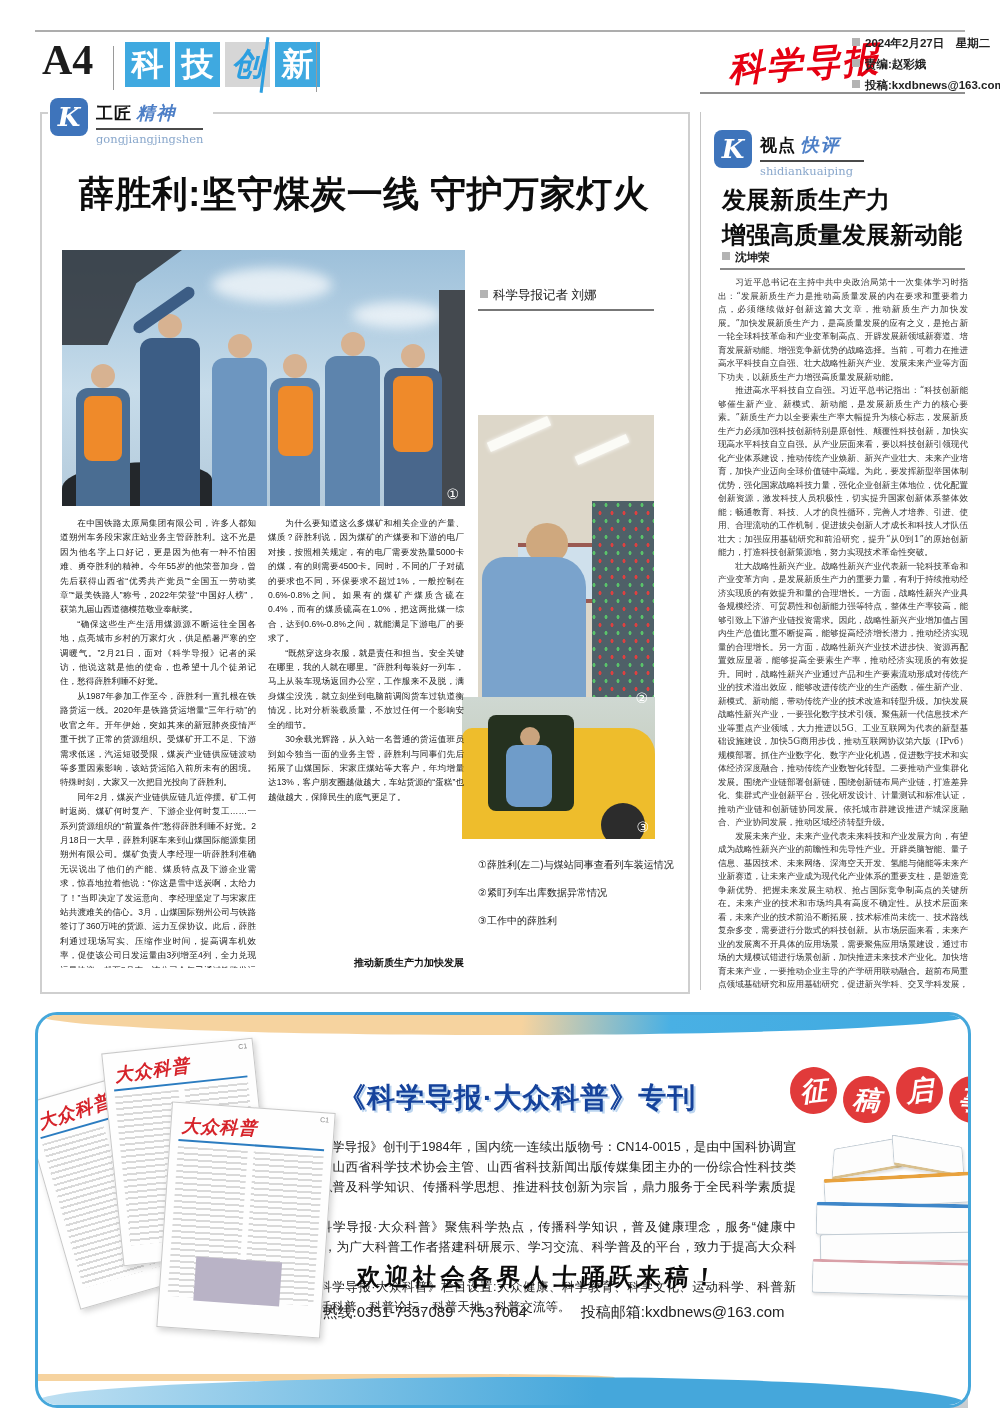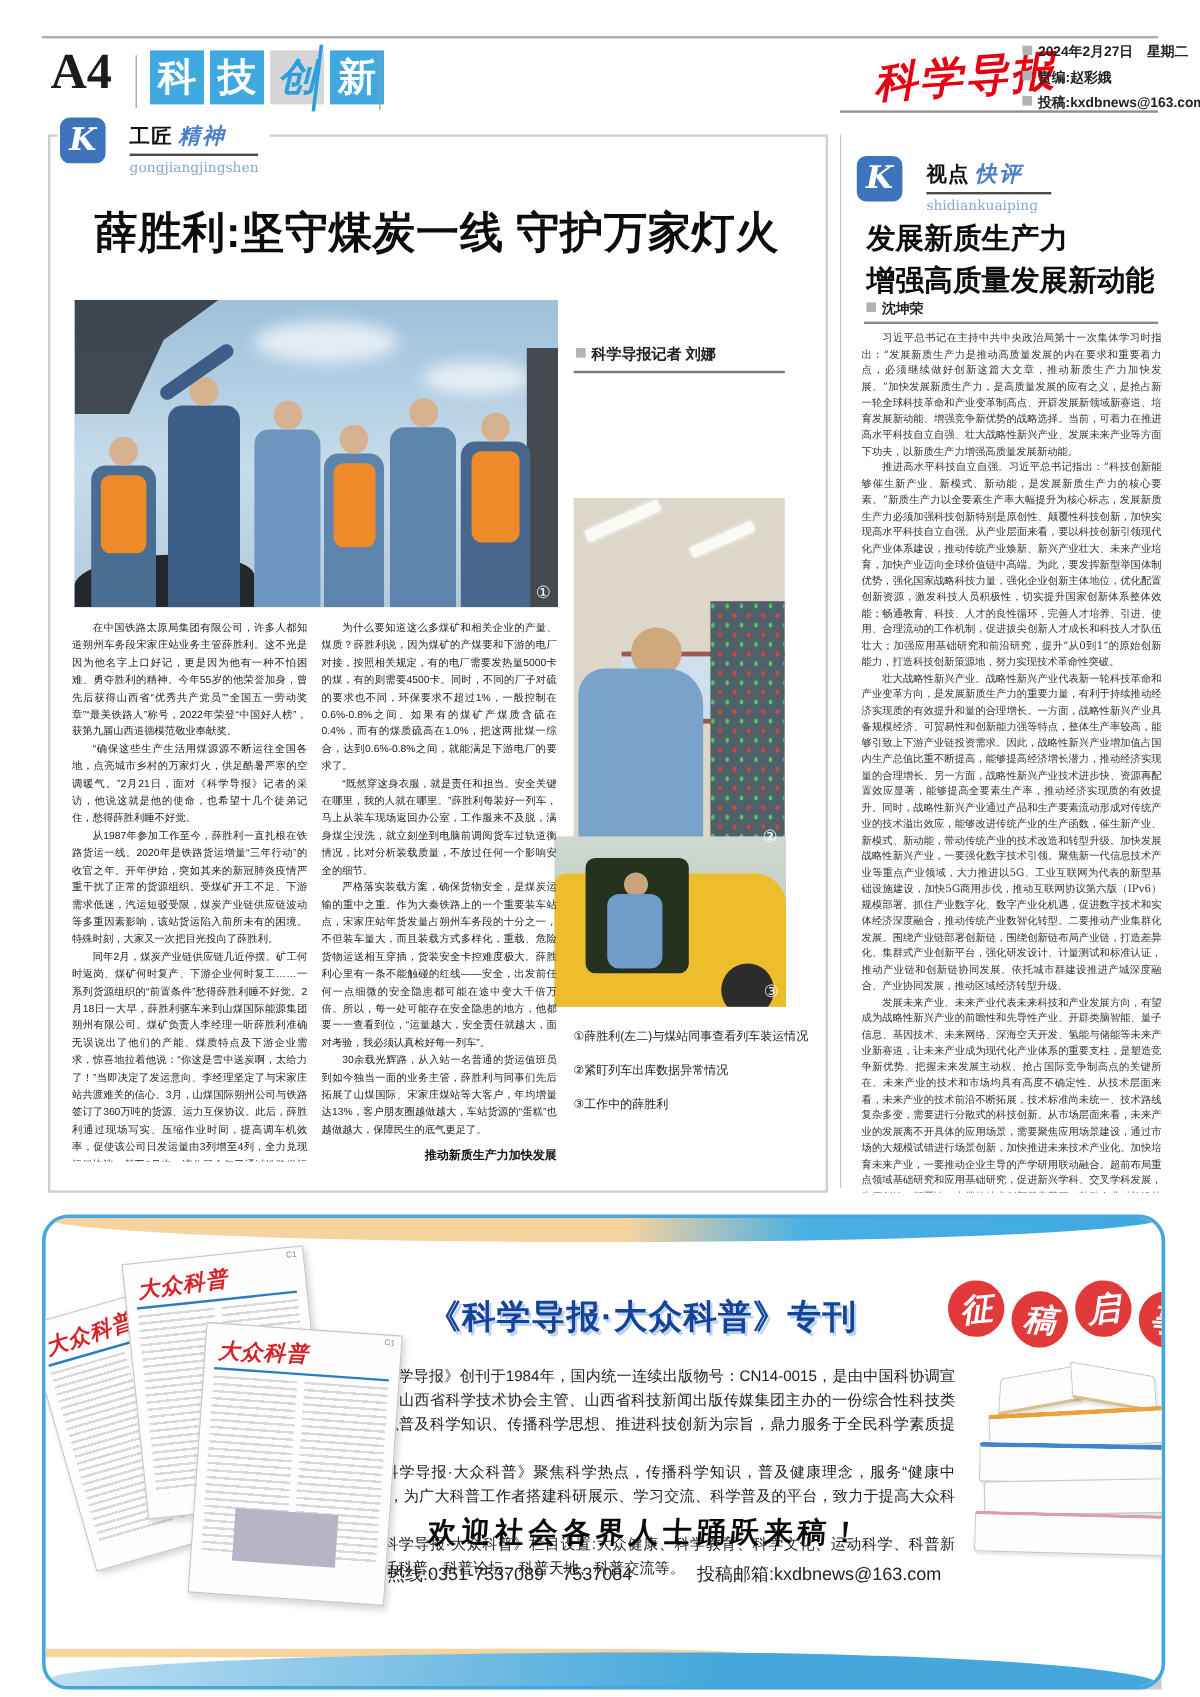--- a/index.html
+++ b/index.html
@@ -22,32 +22,32 @@
   .masthead{left:728px;top:40px;font-family:"DejaVu Serif",serif;font-style:italic;font-weight:bold;
             font-size:36px;color:#e60012;transform:rotate(-4deg);letter-spacing:2px;}
   .header-info{left:852px;top:36px;font-size:11.5px;font-weight:bold;color:#222;}
   .header-info div{margin-bottom:6px;white-space:nowrap;}
   .header-info-rule{left:700px;top:92px;width:265px;height:2px;background:#8f8f8f;}
 
   
   .badge{display:flex;align-items:flex-start;background:#fff;padding:2px 10px 2px 2px;}
   .k-icon{width:38px;height:38px;border-radius:8px;background:#3e74bb;color:#fff;text-align:center;
           font-family:"DejaVu Serif",serif;font-style:italic;font-weight:bold;font-size:26px;line-height:38px;flex:0 0 auto;}
-  .badge-right{margin-left:20px;}
+  .badge-right{margin-left:8px;}
   .badge-label{border-bottom:2px solid #4a4a4a;padding:3px 24px 3px 0;white-space:nowrap;}
   .b-plain{font-size:17px;font-weight:bold;color:#111;letter-spacing:1px;}
   .b-script{font-size:18px;font-weight:bold;font-style:italic;color:#4d7fc7;font-family:"DejaVu Serif",serif;letter-spacing:2px;}
   .badge-pinyin{font-family:"DejaVu Serif",serif;font-size:11.5px;color:#8aa8cc;margin-top:2px;}
 
   
   .main-frame{left:40px;top:112px;width:646px;height:878px;border:2px solid #cfcfcf;}
   .badge-main{left:48px;top:96px;}
   .headline{left:60px;top:170px;width:608px;text-align:center;font-size:36px;font-weight:900;
             color:#0d0d0d;letter-spacing:0.5px;white-space:nowrap;}
-  .byline{left:480px;top:287px;font-size:12.5px;font-weight:bold;color:#222;white-space:nowrap;text-align:center;}
+  .byline{left:480px;top:287px;font-size:12.5px;font-weight:normal;color:#222;white-space:nowrap;text-align:center;}
   .byline-rule{left:478px;top:309px;width:176px;height:2px;background:#777;}
 
   .photo{position:absolute;overflow:hidden;}
   .pmark{position:absolute;right:6px;bottom:4px;color:#fff;font-size:14px;z-index:5;}
   
   .photo1{left:62px;top:250px;width:403px;height:256px;background:linear-gradient(180deg,#9dc0da 0%,#c7dcea 55%,#b3cadb 100%);}
   .p1-cloud{position:absolute;background:#f3f7fa;border-radius:50%;filter:blur(6px);opacity:.8;}
   .p1-struct{position:absolute;left:0;top:0;width:120px;height:95px;background:#2b3036;
              clip-path:polygon(0 0,100% 0,62% 35%,38% 100%,0 100%);opacity:.85;}
   .p1-train{position:absolute;right:0;top:40px;width:26px;height:216px;background:#44494f;}
@@ -108,21 +108,21 @@
   .np1{left:2px;top:36px;transform:rotate(-16deg);}
   .np2{left:66px;top:2px;transform:rotate(-6deg);}
   .np3{left:118px;top:64px;width:162px;height:224px;transform:rotate(4deg);z-index:3;}
   .np-corner{position:absolute;top:3px;right:5px;font-size:7px;color:#888;}
   .np-head{color:#d6232a;font-weight:900;font-size:18px;font-family:"DejaVu Serif",serif;font-style:italic;
            padding:8px 6px 2px 10px;letter-spacing:1px;transform:rotate(-2deg);white-space:nowrap;}
   .np-rule{height:2px;background:#2b7cc0;margin:2px 8px 5px 8px;}
   .np-body{margin:4px 8px;height:150px;display:flex;gap:6px;}
   .np-colm{flex:1;background:repeating-linear-gradient(180deg,#d9d9d9 0 2px,transparent 2px 6px);}
   .np-photo{position:absolute;left:34px;bottom:28px;width:86px;height:44px;background:#b9b3c6;}
-  .ad-title{position:absolute;left:318px;top:64px;font-size:28px;font-weight:900;color:#15429b;
+  .ad-title{position:absolute;left:300px;top:64px;font-size:28px;font-weight:900;color:#15429b;
             letter-spacing:1px;text-shadow:2px 2px 0 #bcd5ef;white-space:nowrap;}
   .ad-stamps{position:absolute;left:752px;top:56px;display:flex;gap:6px;}
   .stamp{width:47px;height:47px;border-radius:50%;background:#e13a3a;color:#fff;display:flex;align-items:center;
          justify-content:center;font-family:"DejaVu Serif",serif;font-weight:bold;font-style:italic;font-size:27px;}
   .stamp:nth-child(odd){transform:translateY(-4px) rotate(-6deg);}
   .stamp:nth-child(even){transform:translateY(5px) rotate(5deg);}
   .ad-paras{position:absolute;left:243px;top:122px;width:515px;font-size:12.6px;line-height:20px;
             text-align:justify;color:#222;}
   .ad-paras p{margin:0;text-indent:2em;}
   .ad-welcome{position:absolute;left:243px;top:246px;width:515px;text-align:center;
@@ -233,21 +233,20 @@
 <div class="abs bodycol col1">
   <p>在中国铁路太原局集团有限公司，许多人都知道朔州车务段宋家庄站业务主管薛胜利。这不光是因为他名字上口好记，更是因为他有一种不怕困难、勇夺胜利的精神。今年55岁的他荣誉加身，曾先后获得山西省“优秀共产党员”“全国五一劳动奖章”“最美铁路人”称号，2022年荣登“中国好人榜”，获第九届山西道德模范敬业奉献奖。</p>
   <p>“确保这些生产生活用煤源源不断运往全国各地，点亮城市乡村的万家灯火，供足酷暑严寒的空调暖气。”2月21日，面对《科学导报》记者的采访，他说这就是他的使命，也希望十几个徒弟记住，愁得薛胜利睡不好觉。</p>
   <p>从1987年参加工作至今，薛胜利一直扎根在铁路货运一线。2020年是铁路货运增量“三年行动”的收官之年。开年伊始，突如其来的新冠肺炎疫情严重干扰了正常的货源组织。受煤矿开工不足、下游需求低迷，汽运短驳受限，煤炭产业链供应链波动等多重因素影响，该站货运陷入前所未有的困境。特殊时刻，大家又一次把目光投向了薛胜利。</p>
   <p>同年2月，煤炭产业链供应链几近停摆。矿工何时返岗、煤矿何时复产、下游企业何时复工……一系列货源组织的“前置条件”愁得薛胜利睡不好觉。2月18日一大早，薛胜利驱车来到山煤国际能源集团朔州有限公司。煤矿负责人李经理一听薛胜利准确无误说出了他们的产能、煤质特点及下游企业需求，惊喜地拉着他说：“你这是雪中送炭啊，太给力了！”当即决定了发运意向、李经理坚定了与宋家庄站共渡难关的信心。3月，山煤国际朔州公司与铁路签订了360万吨的货源、运力互保协议。此后，薛胜利通过现场写实、压缩作业时间，提高调车机效率，促使该公司日发运量由3列增至4列，全力兑现运量协议。截至8月末，该公司今年已通过铁路发运煤炭333万吨，同比增运184万吨，在复工复产期间实现了铁路发运量的倍数增长。后来，煤矿负责人李经理逢人便说：“有困难找薛胜利，他可是煤运‘一本通’。”</p>
 
 </div>
 <div class="abs bodycol col2">
   <p>为什么要知道这么多煤矿和相关企业的产量、煤质？薛胜利说，因为煤矿的产煤要和下游的电厂对接，按照相关规定，有的电厂需要发热量5000卡的煤，有的则需要4500卡。同时，不同的厂子对硫的要求也不同，环保要求不超过1%，一般控制在0.6%-0.8%之间。如果有的煤矿产煤质含硫在0.4%，而有的煤质硫高在1.0%，把这两批煤一综合，达到0.6%-0.8%之间，就能满足下游电厂的要求了。</p>
   <p>“既然穿这身衣服，就是责任和担当。安全关键在哪里，我的人就在哪里。”薛胜利每装好一列车，马上从装车现场返回办公室，工作服来不及脱，满身煤尘没洗，就立刻坐到电脑前调阅货车过轨道衡情况，比对分析装载质量，不放过任何一个影响安全的细节。</p>
-  <p>严格落实装载方案，确保货物安全，是煤炭运输的重中之重。作为大秦铁路上的一个重要装车站点，宋家庄站年货发量占朔州车务段的十分之一，不但装车量大，而且装载方式多样化，重载、危险货物运送相互穿插，货装安全卡控难度极大。薛胜利心里有一条不能触碰的红线——安全，出发前任何一点细微的安全隐患都可能在途中变大千倍万倍。所以，每一处可能存在安全隐患的地方，他都要一一查看到位，“运量越大，安全责任就越大，面对考验，我必须认真检好每一列车”。</p>
   <p>30余载光辉路，从入站一名普通的货运值班员到如今独当一面的业务主管，薛胜利与同事们先后拓展了山煤国际、宋家庄煤站等大客户，年均增量达13%，客户朋友圈越做越大，车站货源的“蛋糕”也越做越大，保障民生的底气更足了。</p>
 
 </div>
 <div class="abs credit">推动新质生产力加快发展</div>
 
 <div class="abs captions">
   <div>①薛胜利(左二)与煤站同事查看列车装运情况</div>
   <div>②紧盯列车出库数据异常情况</div>
   <div>③工作中的薛胜利</div>
 </div>

